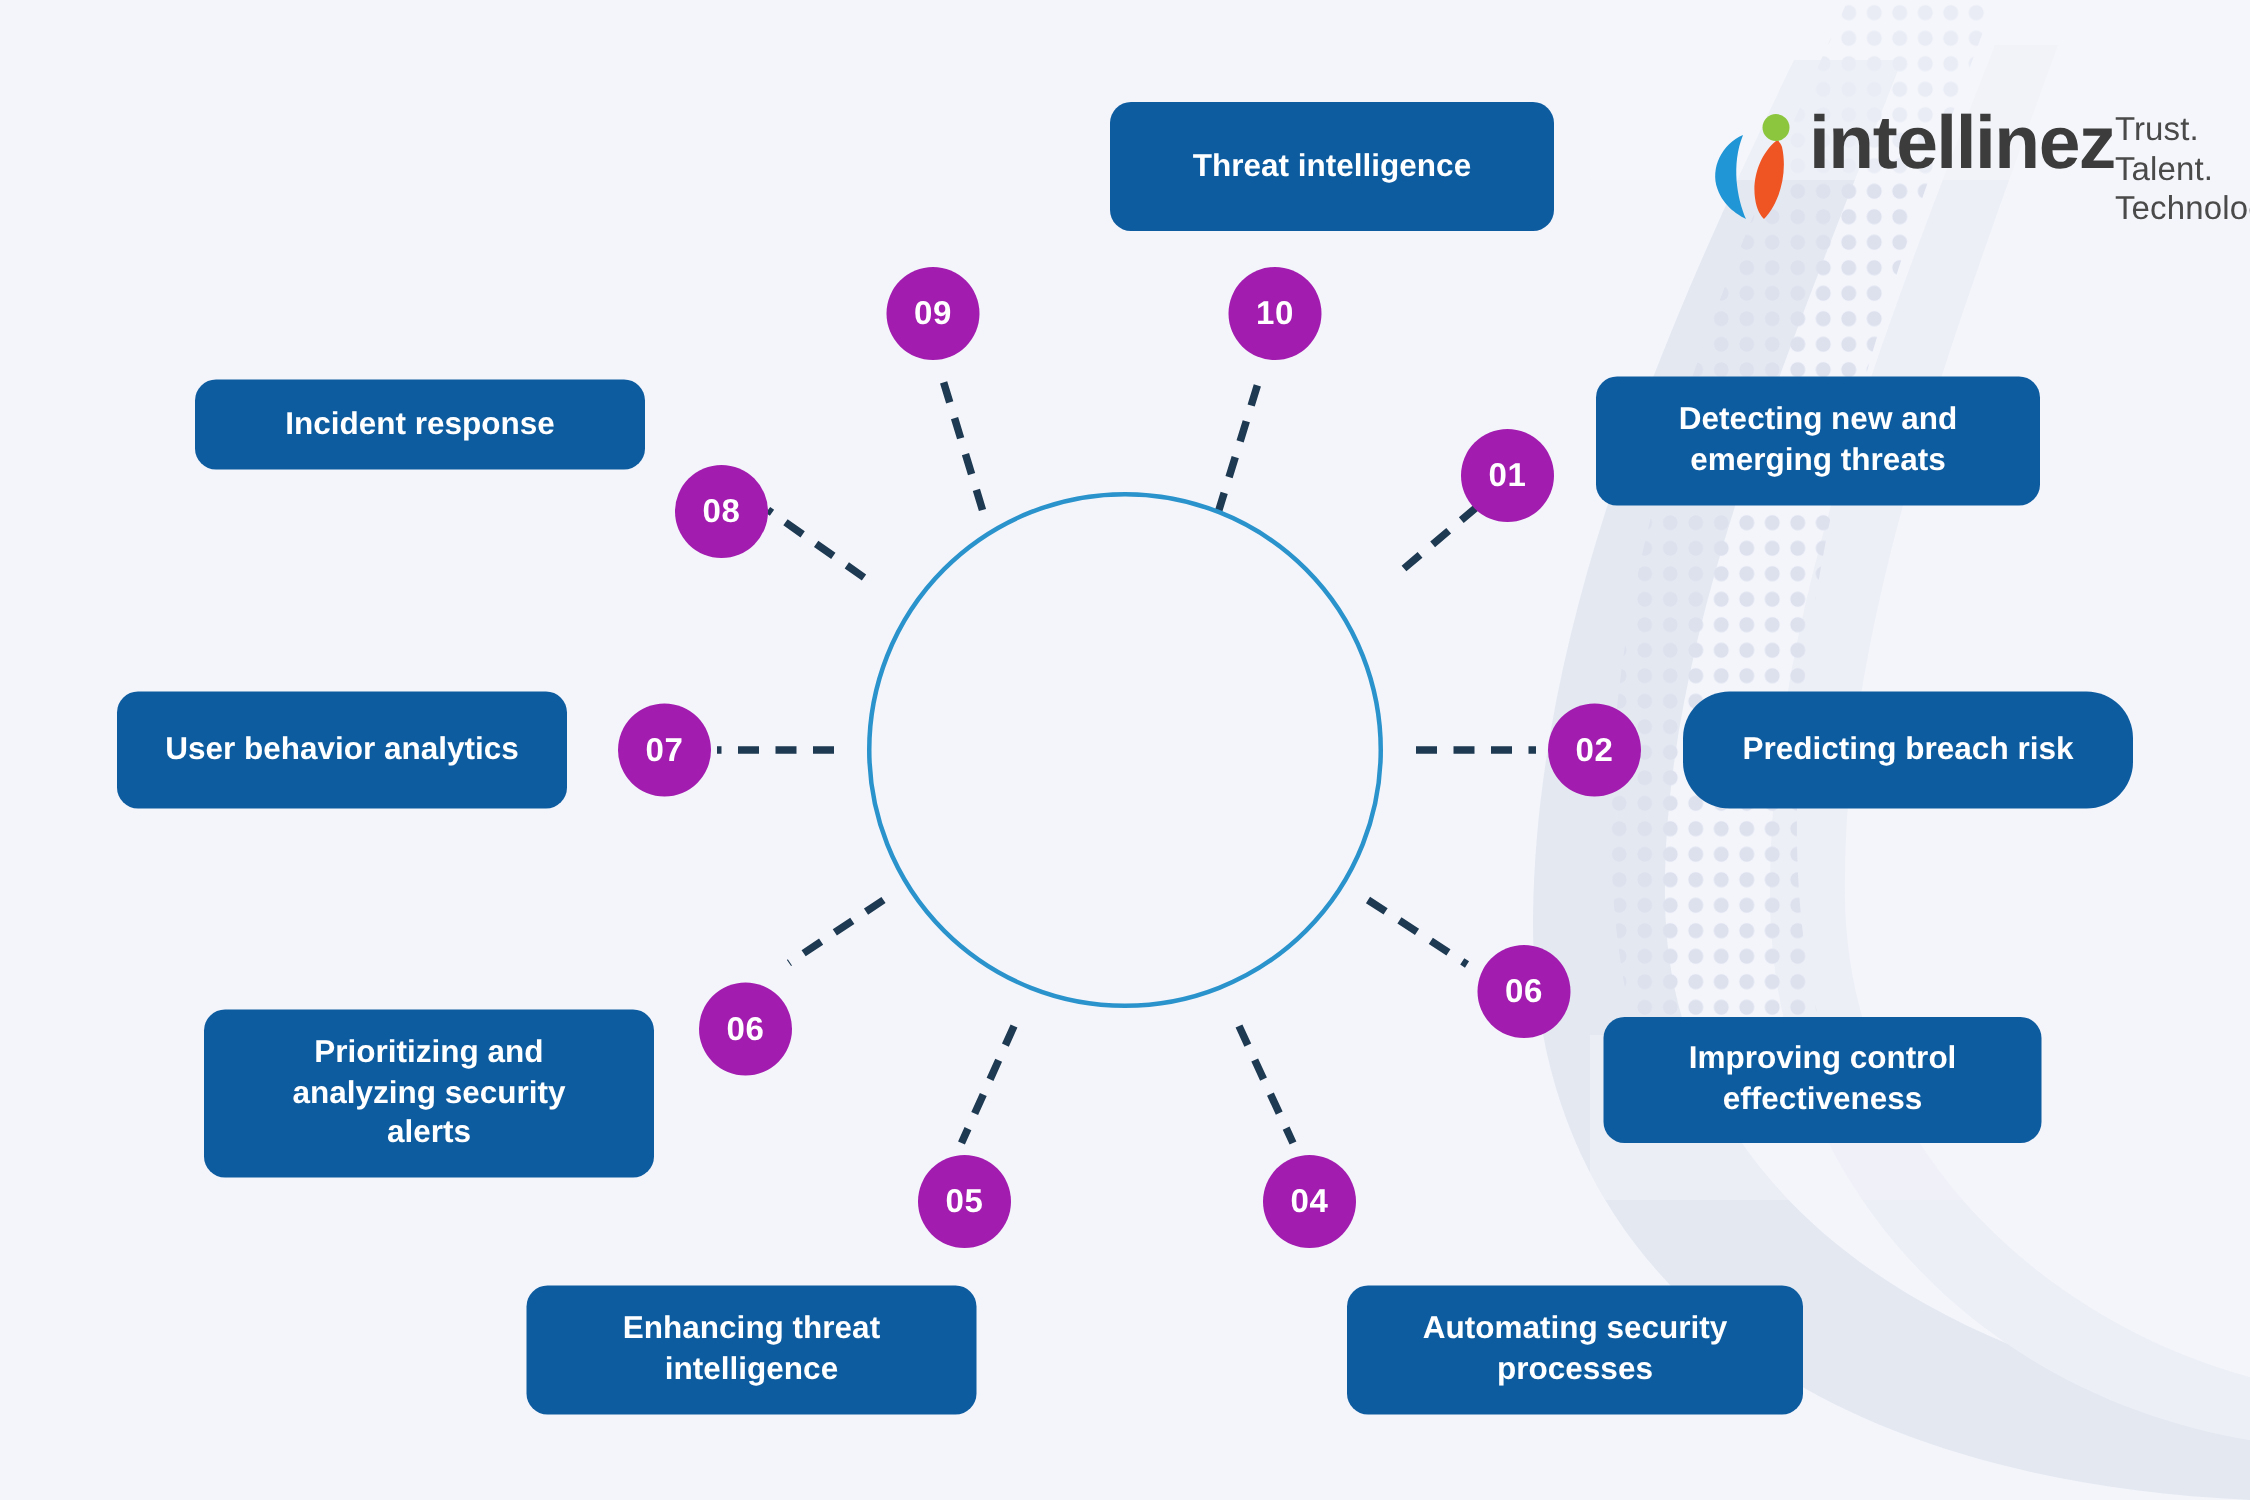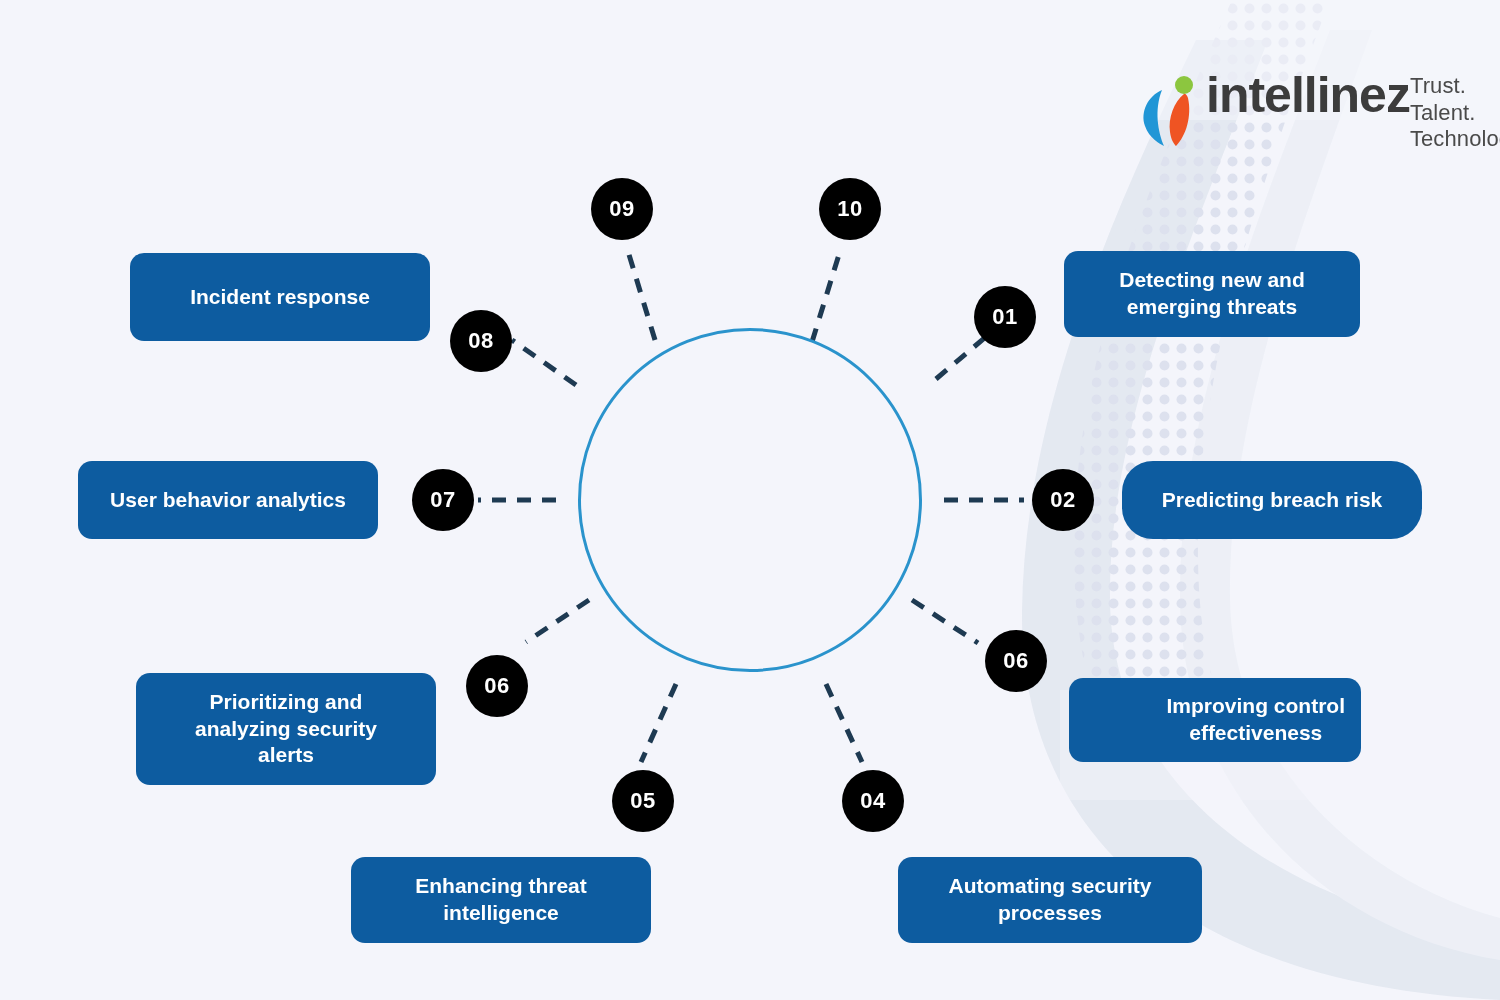--- a/index.html
+++ b/index.html
@@ -90,21 +90,21 @@
     line-height: 1.28;
     box-sizing: border-box;
     padding: 10px 16px;
     white-space: pre-line;
   }
 
   
   .num-badge {
     position: absolute;
     border-radius: 50%;
-    background: #000000;
+    background: #a21caf;
     color: #ffffff;
     font-size: 22px;
     font-weight: bold;
     display: flex;
     align-items: center;
     justify-content: center;
     box-sizing: border-box;
     letter-spacing: 0.5px;
   }
 
@@ -214,21 +214,21 @@
 
   <div class="node-box" style="left:1064px; top:251px; width:296px; height:86px;">
     <span>Detecting new and
 emerging threats</span>
   </div>
 
   <div class="node-box" style="left:1122px; top:461px; width:300px; height:78px;border-radius:31px;">
     <span>Predicting breach risk</span>
   </div>
 
-  <div class="node-box" style="left:1069px; top:678px; width:292px; height:84px;justify-content:flex-end;">
+  <div class="node-box" style="left:1069px; top:678px; width:292px; height:84px;">
     <span>Improving control
 effectiveness</span>
   </div>
 
   <div class="node-box" style="left:898px; top:857px; width:304px; height:86px;">
     <span>Automating security
 processes</span>
   </div>
 
   <div class="node-box" style="left:351px; top:857px; width:300px; height:86px;">
@@ -239,25 +239,28 @@
   <div class="node-box" style="left:136px; top:673px; width:300px; height:112px;">
     <span>Prioritizing and
 analyzing security
 alerts</span>
   </div>
 
   <div class="node-box" style="left:78px; top:461px; width:300px; height:78px;">
     <span>User behavior analytics</span>
   </div>
 
-  <div class="node-box" style="left:130px; top:253px; width:300px; height:88px;">
+  <div class="node-box" style="left:130px; top:253px; width:300px; height:60px;">
     <span>Incident response</span>
   </div>
 
 
+  <div class="node-box" style="left:740px; top:68px; width:296px; height:86px;">
+    <span>Threat intelligence</span>
+  </div>
 
   <div class="num-badge" style="left:974px; top:286px; width:62px; height:62px;">
     <span>01</span>
   </div>
 
   <div class="num-badge" style="left:1032px; top:469px; width:62px; height:62px;">
     <span>02</span>
   </div>
 
   <div class="num-badge" style="left:985px; top:630px; width:62px; height:62px;">

